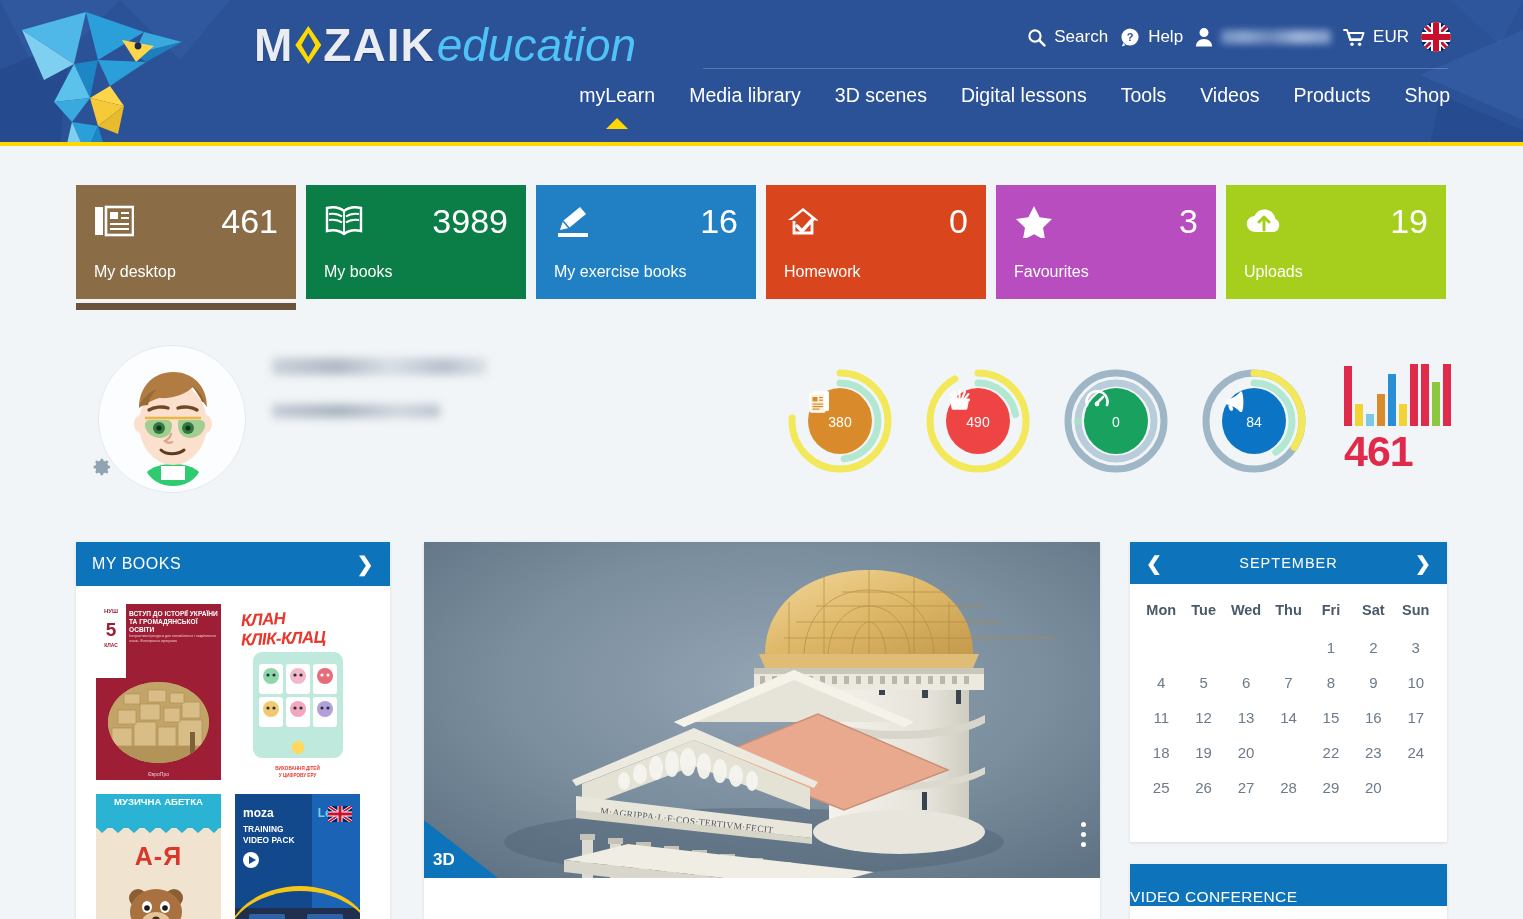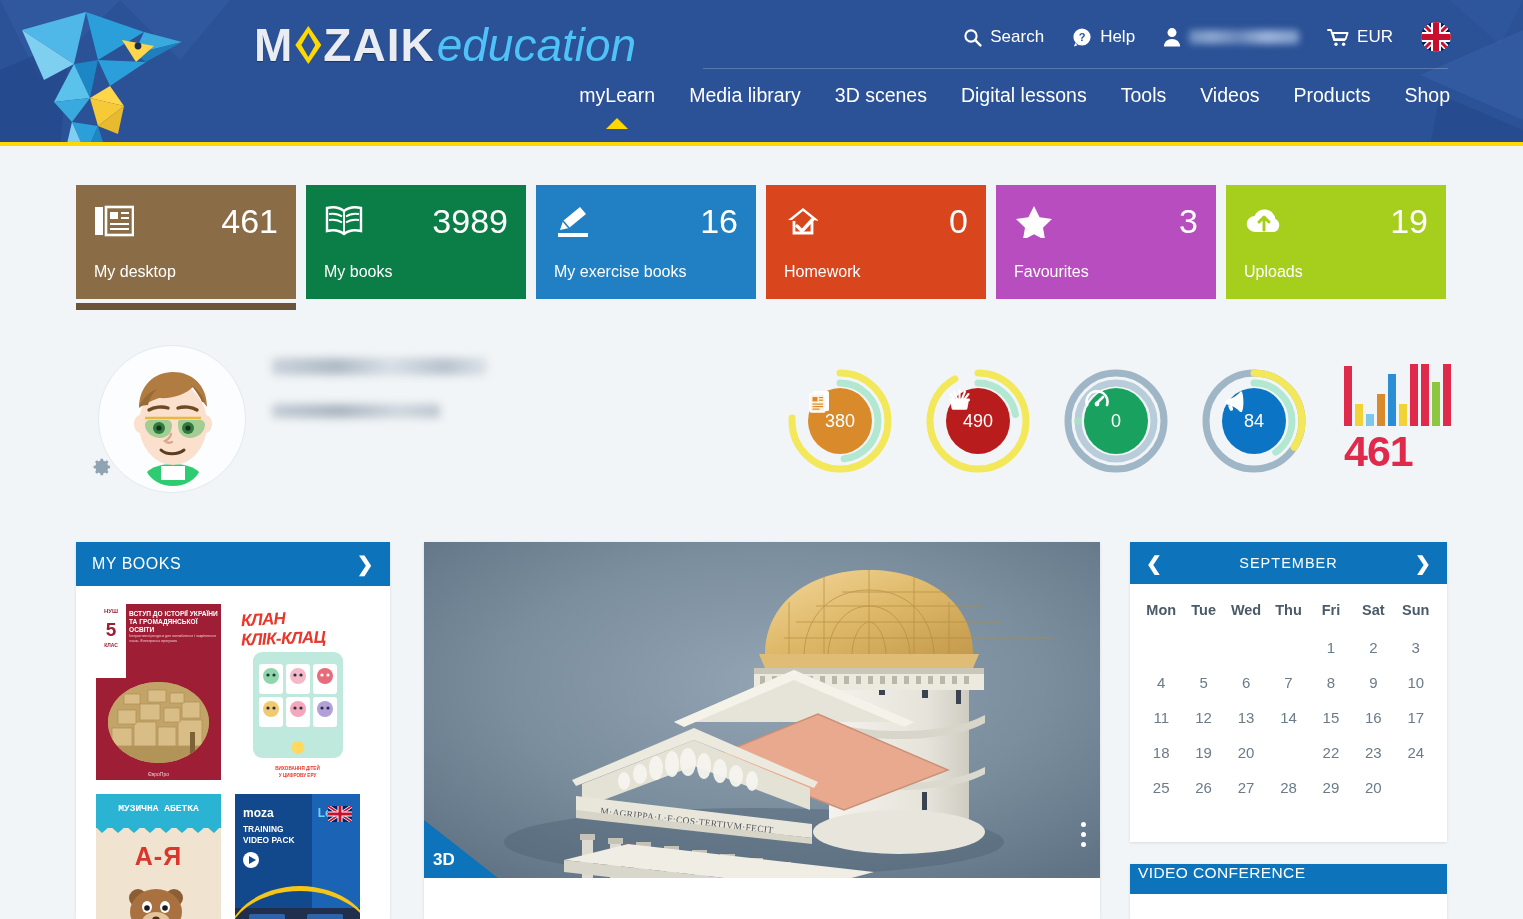--- a/index.html
+++ b/index.html
@@ -43,21 +43,21 @@
     width: 14px; height: 24px; background:#2b5196;
     clip-path: polygon(50% 0%, 100% 50%, 50% 100%, 0% 50%);
   }
   .logo-edu {
     font-size: 46px; font-style: italic; color: #4fc3f7;
     margin-left: 2px; font-weight: 400;
   }
 
   .top-utils {
     position: absolute; right: 72px; top: 22px;
-    display: flex; align-items: center; gap: 28px; z-index: 4;
+    display: flex; align-items: center; gap: 12px; z-index: 4;
     color: #fff; font-size: 17px;
   }
   .util { display: flex; align-items: center; gap: 8px; cursor: pointer; white-space: nowrap; }
   .util svg { display: block; }
   .blurred-name {
     display: inline-block; width: 110px; height: 14px;
     background: linear-gradient(90deg, #6e8ec0 0%, #8ba6d0 20%, #6a88bb 45%, #9db4da 70%, #7f9bcb 100%);
     filter: blur(3.5px); border-radius: 3px;
   }
   .flag {
@@ -125,21 +125,21 @@
   }
 
   .rings { position: absolute; left: 780px; top: 362px; display: flex; align-items: center; gap: 18px; }
   .ring { position: relative; width: 120px; height: 118px; cursor: pointer; }
   .ring svg { position: absolute; left: 0; top: 0; }
   .ring-core {
     position: absolute; left: 28px; top: 26px; width: 64px; height: 66px;
     border-radius: 50%; display: flex; flex-direction: column;
     align-items: center; justify-content: center; color: #fff;
   }
-  .ring-core .rv { font-size: 18px; margin-top: 1px; }
+  .ring-core .rv { font-size: 14px; margin-top: 1px; }
 
   .barchart { position: relative; width: 110px; height: 115px; margin-left: 12px; }
   .bars { display: flex; align-items: flex-end; gap: 3px; height: 62px; }
   .bar { width: 8px; }
   .bar-total { font-size: 43px; font-weight: bold; color: #e02a4b; line-height: 1; margin-top: 4px; letter-spacing: -1px; }
 
   
   .panel-books { position: absolute; left: 76px; top: 542px; width: 314px; height: 377px; background: #fff; box-shadow: 0 1px 3px rgba(0,0,0,0.10); }
   .panel-head {
     height: 44px; background: #0d74bb; color: #fff;
@@ -171,21 +171,21 @@
   .b2 .b2-t2 { position:absolute; left:6px; top:25px; color:#e8372b; font-size:17px; font-weight:bold; font-style:italic; letter-spacing:-.6px; transform: rotate(-2deg); }
   .b2 .b2-phone { position:absolute; left:18px; top:48px; width:90px; height:106px; background:#bfe9dd; border-radius:9px; }
   .b2 .b2-grid { position:absolute; left:6px; top:12px; display:grid; grid-template-columns:repeat(3,24px); gap:3px; }
   .b2 .b2-cell { width:24px; height:30px; background:#fff; border-radius:3px; position:relative; overflow:hidden; }
   .b2 .b2-home { position:absolute; left:50%; bottom:4px; transform:translateX(-50%); width:13px; height:13px; border-radius:50%; background:#ffd95e; }
   .b2 .b2-cap { position:absolute; left:0; bottom:1px; width:100%; text-align:center; color:#e8372b; font-size:4.6px; font-weight:bold; line-height:1.4; }
 
   
   .b3 { background: #f0e3cf; }
   .b3 .b3-band { position:absolute; left:0; top:0; width:100%; height:34px; background:#2bb3d4; }
-  .b3 .b3-band-txt { position:absolute; left:0; top:9px; width:100%; text-align:center; color:#fff; font-size:9.6px; font-weight:bold;font-family:Liberation Mono, monospace; }
+  .b3 .b3-band-txt { position:absolute; left:0; top:2px; width:100%; text-align:center; color:#fff; font-size:9.6px; font-weight:bold; }
   .b3 .b3-zig { position:absolute; left:0; top:30px; width:100%; height:9px; }
   .b3 .b3-aya { position:absolute; left:0; top:48px; width:100%; text-align:center; color:#d9372b; font-size:25px; font-weight:bold; letter-spacing:1px; }
   .b3 .b3-bear { position:absolute; left:14px; top:84px; width:98px; height:90px; }
 
   
   .b4 { background: linear-gradient(90deg,#11498c 0%, #11498c 62%, #1b63b5 62%, #1b63b5 100%); }
   .b4 .b4-logo { position:absolute; left:8px; top:12px; font-size:12px; font-weight:bold; }
   .b4 .b4-m { color:#fff; } .b4 .b4-l { color:#6fd0f5;padding-left:44px; }
   .b4 .b4-t { position:absolute; left:8px; top:30px; color:#fff; font-size:8.4px; font-weight:bold; line-height:1.25; }
   .b4 .b4-play { position:absolute; left:8px; top:58px; width:16px; height:16px; border-radius:50%; background:#fff; }
@@ -218,21 +218,21 @@
   .cal-day { text-align:center; font-size: 15px; color:#6b7b88; padding: 7px 0; cursor:pointer; }
   .cal-day.today { position: relative; color:#fff; }
   .cal-day.today::before {
     content:""; position:absolute; left:50%; top:50%; transform: translate(-50%,-50%);
     width: 32px; height: 32px; border-radius: 50%; background: #0d74bb; z-index:-1;
   }
   .cal-day.today span { position: relative; z-index: 1; font-weight: bold; }
   .cal-day.empty { cursor: default; }
 
   .panel-vc { position: absolute; left: 1130px; top: 864px; width: 317px; height: 55px; background: #fff; box-shadow: 0 1px 3px rgba(0,0,0,0.10); }
-  .vc-head { height: 30px; background: #0d74bb; color:#fff; display:flex; align-items:flex-start; padding: 0 8px; font-size: 15.5px; letter-spacing:.4px; }
+  .vc-head { height: 42px; background: #0d74bb; color:#fff; display:flex; align-items:flex-end; padding: 0 0; font-size: 15.5px; letter-spacing:.4px; }
 </style>
 </head>
 <body>
 
 <div class="header">
   <div class="header-deco">
     <svg width="1523" height="146" viewBox="0 0 1523 146">
       <rect width="1523" height="146" fill="#2b5196"></rect>
       <polygon points="0,0 120,0 40,80" fill="#355ea5" opacity=".55"></polygon>
       <polygon points="0,70 70,40 60,146 0,146" fill="#24478a" opacity=".7"></polygon>
@@ -478,21 +478,21 @@
       </svg>
       <span class="rv">380</span>
     </div>
   </div>
 
   <div class="ring">
     <svg width="120" height="118" viewBox="0 0 120 118">
       <ellipse cx="60" cy="59" rx="48" ry="48" fill="none" stroke="#f2e85a" stroke-width="7" stroke-dasharray="277 302" transform="rotate(-90 60 59)" stroke-linecap="round"></ellipse>
       <ellipse cx="60" cy="59" rx="38" ry="38" fill="none" stroke="#b2e8d1" stroke-width="7" stroke-dasharray="53 239" transform="rotate(-90 60 59)" stroke-linecap="round"></ellipse>
     </svg>
-    <div class="ring-core" style="background:#b91c1c">
+    <div class="ring-core" style="background:#ef4444">
       <svg width="27" height="24" viewBox="0 0 27 24">
         <path d="M13.5 2v9M8 3.5l3 7.5M19 3.5l-3 7.5M4.5 6l4.2 5.4M22.5 6l-4.2 5.4" stroke="#fff" stroke-width="2.1" stroke-linecap="round"></path>
         <path d="M4 12h19l-1.6 8.4a1.6 1.6 0 01-1.6 1.3H7.2a1.6 1.6 0 01-1.6-1.3z" fill="#fff"></path>
         <rect x="3" y="10.5" width="21" height="2.8" rx="1.2" fill="#fff"></rect>
       </svg>
       <span class="rv">490</span>
     </div>
   </div>
 
   <div class="ring">

